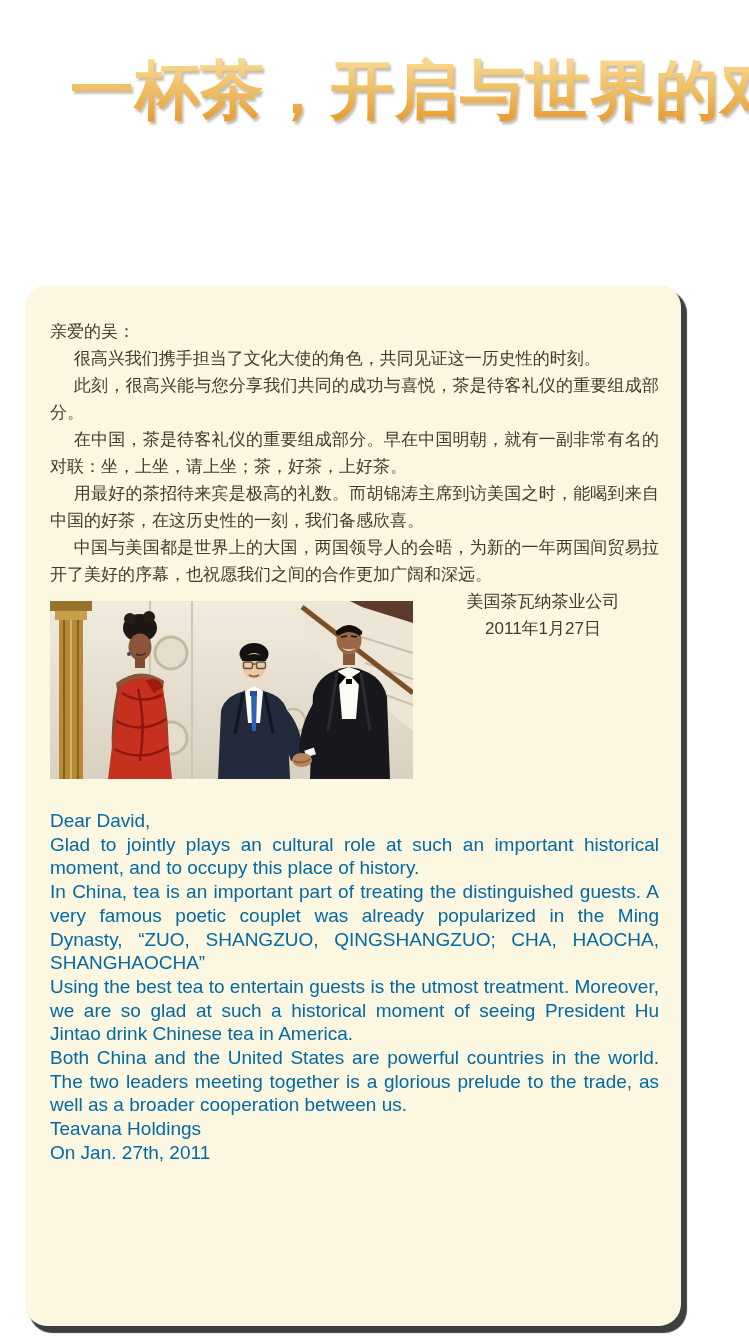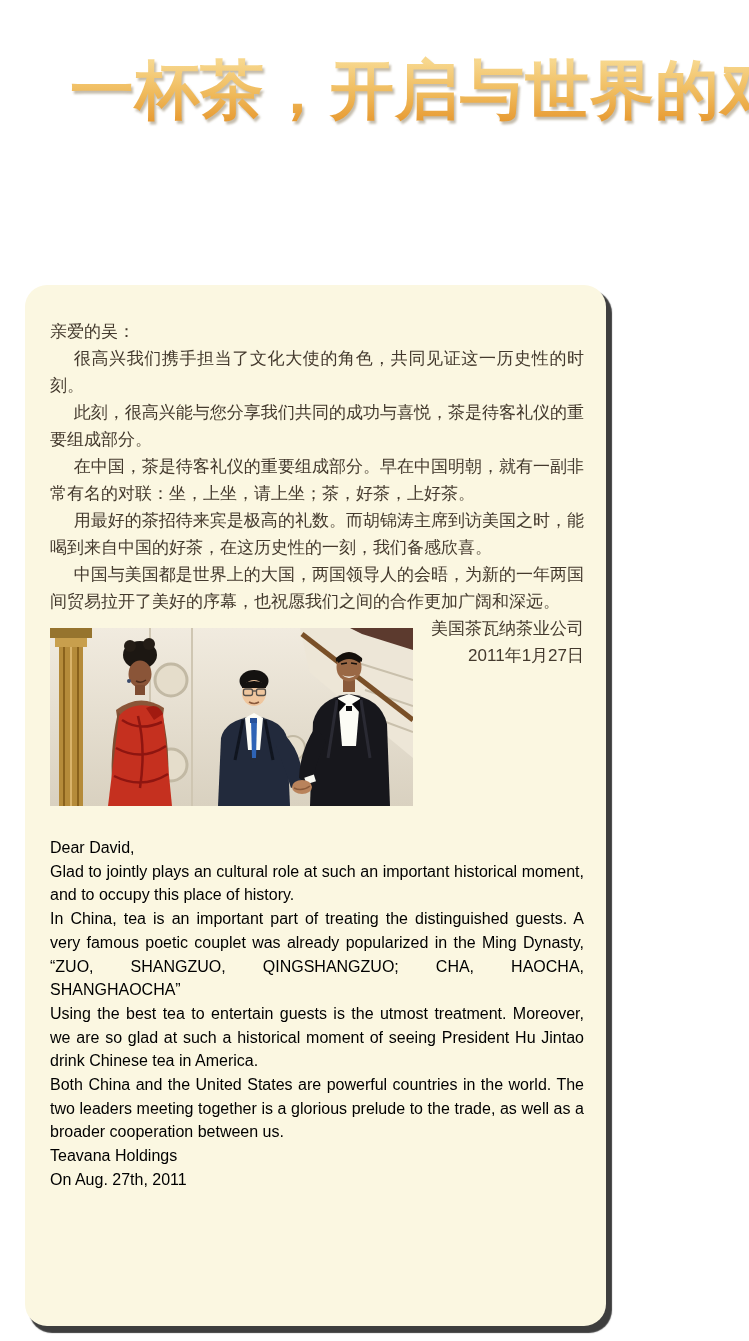--- a/index.html
+++ b/index.html
@@ -32,21 +32,21 @@
       -webkit-text-fill-color:transparent;
       color:transparent;
       text-shadow:none;
       filter:drop-shadow(2px 3px 1px rgba(150,135,105,0.55));
     }
   }
   
   .letter-card{
     position:absolute;
     left:25px; top:285px;
-    width:581px; height:1041px;
+    width:656px; height:1041px;
     box-sizing:border-box;
     background:#FBF7E1;
     border-radius:22px;
     box-shadow:5px 6px 1px 1px #3E3E3E;
     padding:33px 22px 26px 25px;
   }
   
   .cn{
     font-size:17px;
     line-height:27px;
@@ -54,35 +54,35 @@
     text-align:justify;
   }
   .cn p{margin:0;}
   .cn p.indent{text-indent:1.4em;}
   .cn-sign{
     text-align:right;
     font-size:17px;
     line-height:27px;
     color:#43392D;
   }
-  .cn-sign p{margin:0;}
+  .cn-sign p{margin:0;text-align:center;}
   
   .photo-wrap{
     float:left;
     width:363px; height:178px;
     margin:13px 14px 0 0;
   }
   .photo-wrap svg{display:block;width:100%;height:100%;}
   
   .en{
     clear:both;
     padding-top:30px;
-    font-size:16px;
+    font-size:19px;
     line-height:23.7px;
-    color:#000000;
+    color:#0369a1;
     text-align:justify;
   }
   .en p{margin:0;}
   .en-sign{text-align:left;}
 </style>
 </head>
 <body>
 
 <h1 class="page-title">一杯茶，开启与世界的对话</h1>
 
@@ -191,17 +191,17 @@
     <p>Dear David,</p>
     <div>
 
         <p>Glad to jointly plays an cultural role at such an important historical moment, and to occupy this place of history.</p>
         <p>In China, tea is an important part of treating the distinguished guests. A very famous poetic couplet was already popularized in the Ming Dynasty, “ZUO, SHANGZUO, QINGSHANGZUO; CHA, HAOCHA, SHANGHAOCHA”</p>
         <p>Using the best tea to entertain guests is the utmost treatment. Moreover, we are so glad at such a historical moment of seeing President Hu Jintao drink Chinese tea in America.</p>
         <p>Both China and the United States are powerful countries in the world. The two leaders meeting together is a glorious prelude to the trade, as well as a broader cooperation between us.</p>
       </div>
     <div class="en-sign">
       <p>Teavana Holdings</p>
-      <p>On Aug. 27th, 2011</p>
+      <p>On Jan. 27th, 2011</p>
     </div>
   </div>
 
 </div>
 
 </body></html>

